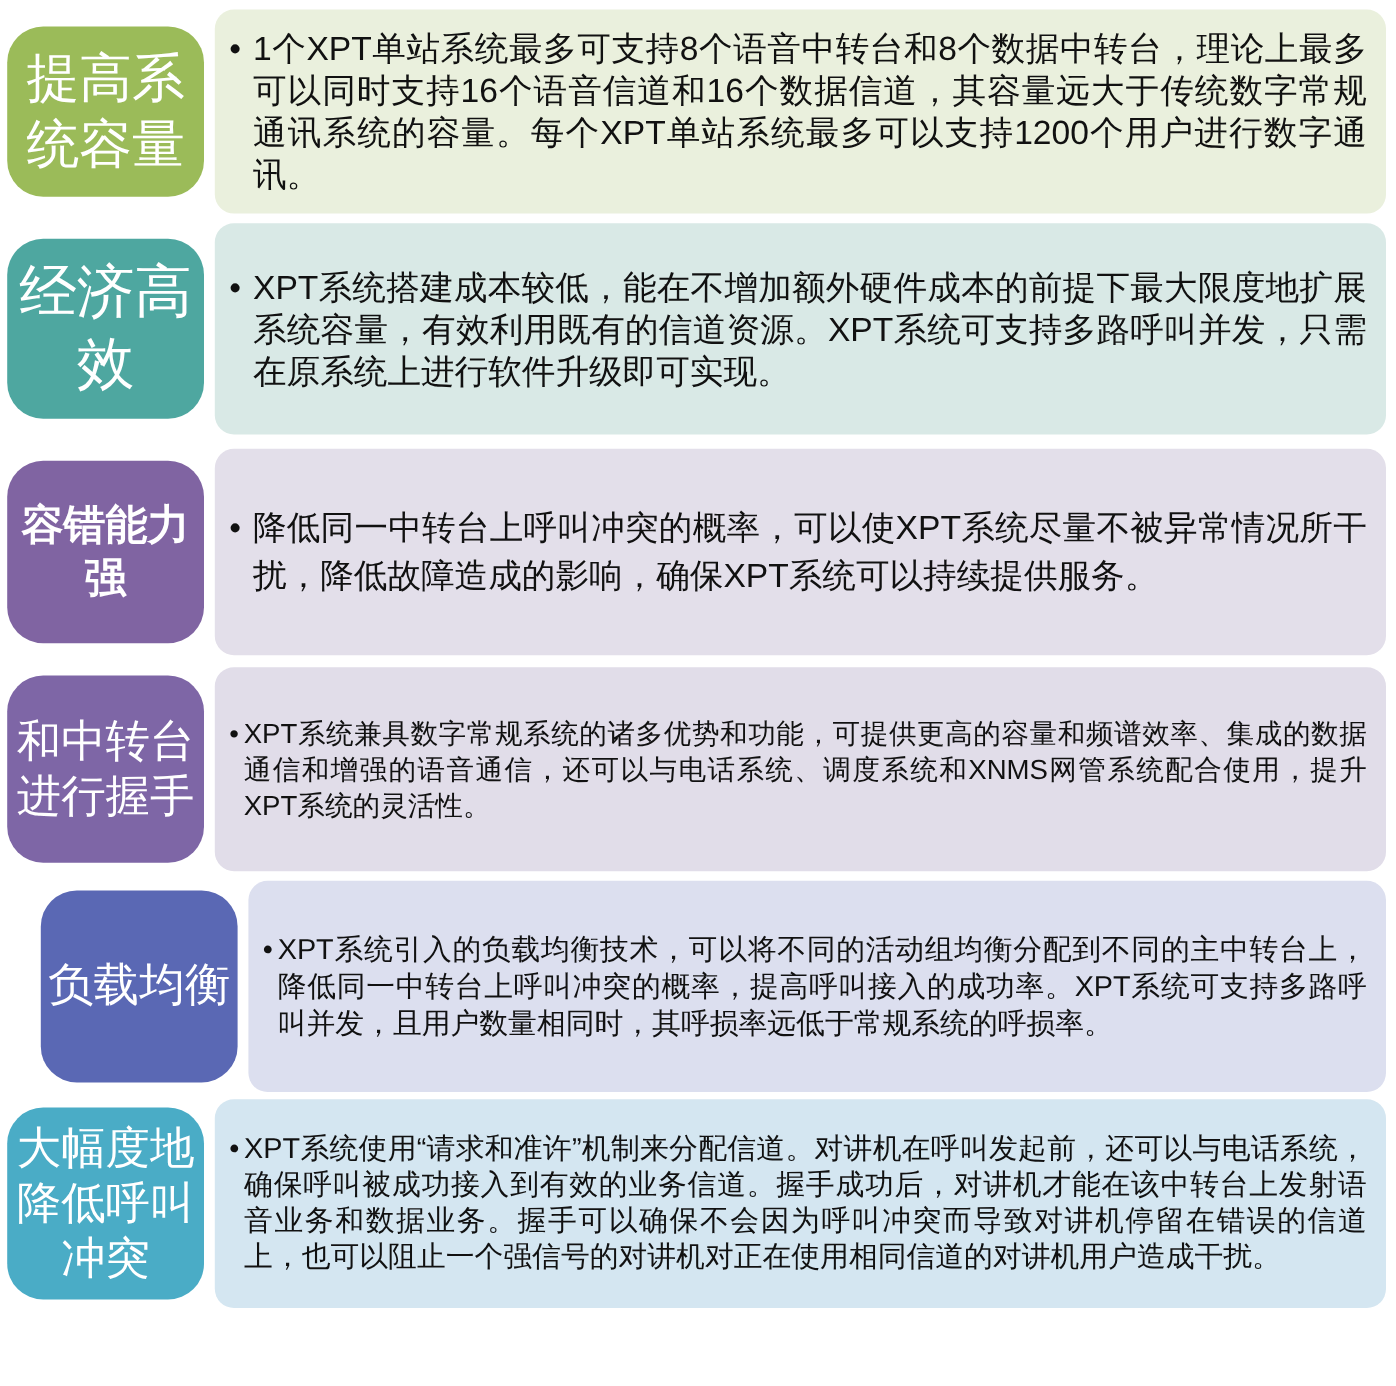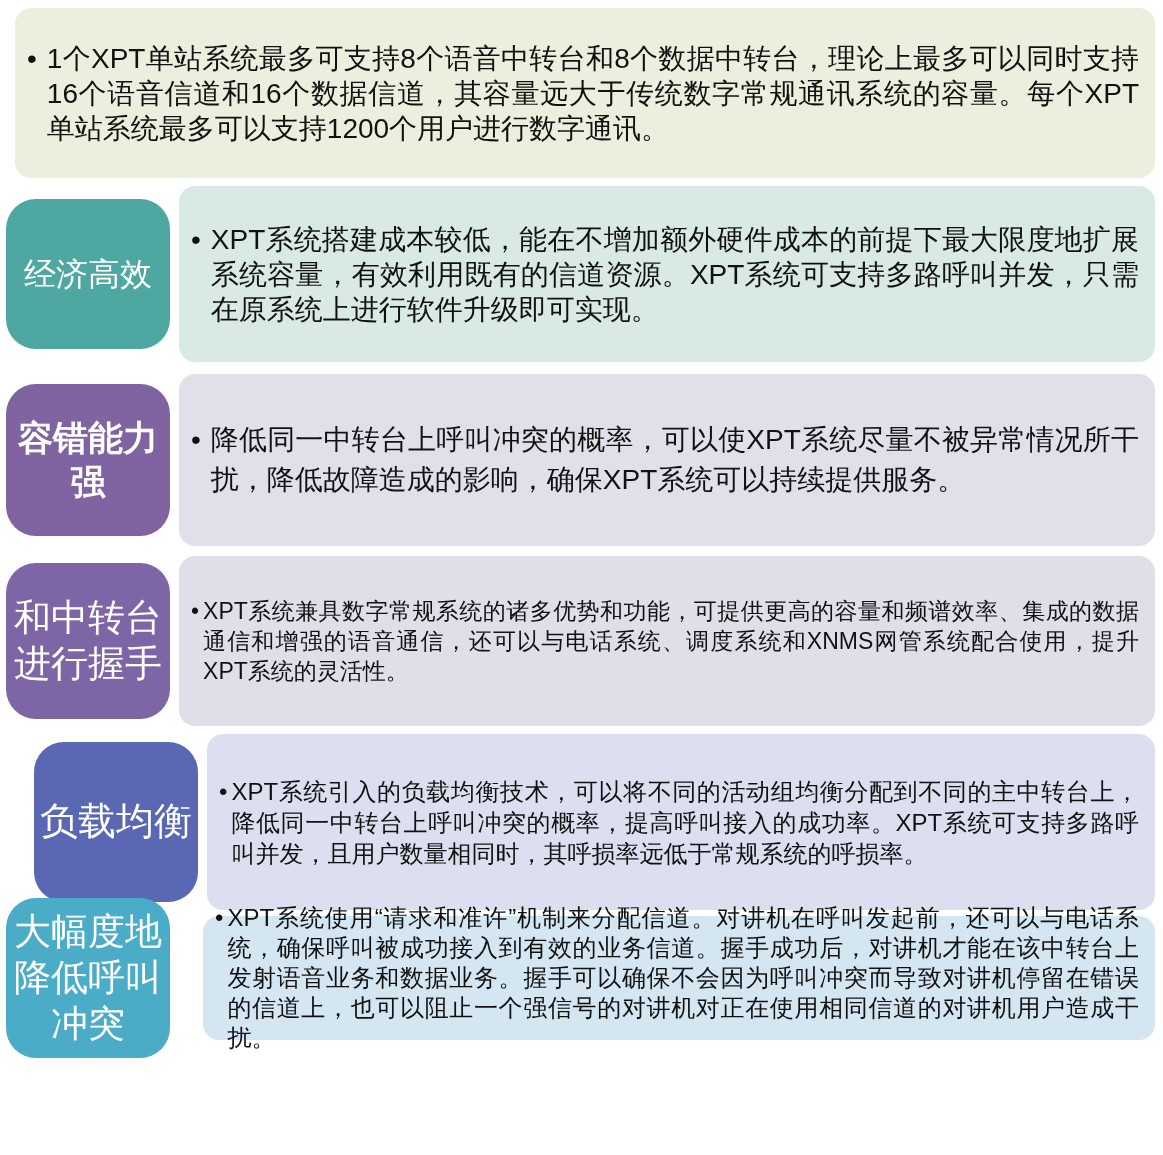--- a/index.html
+++ b/index.html
@@ -20,37 +20,37 @@
   .row {
     display: flex;
     align-items: center;
   }
   
   .row:nth-child(1) { height: 170px; margin-bottom: 8px; }
   .row:nth-child(2) { height: 176px; margin-bottom: 12px; }
   .row:nth-child(3) { height: 172px; margin-bottom: 10px; }
   .row:nth-child(4) { height: 170px; margin-bottom: 8px; }
   .row:nth-child(5) { height: 176px; margin-bottom: 6px; margin-left: 28px; }
-  .row:nth-child(6) { height: 124px; gap: 24px; }
+  .row:nth-child(6) { height: 174px; }
 
   .label {
     flex: 0 0 164px;
     width: 164px;
     border-radius: 30px;
     color: #ffffff;
     display: flex;
     align-items: center;
     justify-content: center;
     text-align: center;
     line-height: 1.25;
     box-sizing: border-box;
     padding: 4px 6px;
   }
   .row:nth-child(1) .label { height: 142px; font-size: 44px; }
-  .row:nth-child(2) .label { height: 150px; font-size: 32px; }
+  .row:nth-child(2) .label { height: 150px; font-size: 48px; }
   .row:nth-child(3) .label { height: 152px; font-size: 35px; font-weight: bold; }
   .row:nth-child(4) .label { height: 156px; font-size: 37px; }
   .row:nth-child(5) .label { height: 160px; font-size: 38px; }
   .row:nth-child(6) .label { height: 160px; font-size: 37px; }
 
   .box {
     flex: 1 1 auto;
     height: 100%;
     margin-left: 9px;
     border-radius: 16px;
@@ -79,20 +79,21 @@
   .row:nth-child(6) .content { font-size: 24px; line-height: 30px; }
   .row:nth-child(-n+3) .bullet { margin-right: 10px; }
   .row:nth-child(n+4) .bullet { margin-right: 4px; }
 </style>
 </head>
 <body>
 
 <div class="canvas">
 
   <section class="row">
+    <div class="label" style="background: rgb(155, 187, 89);">提高系统容量</div>
     <div class="box" style="background: rgb(234, 240, 221);">
       <div class="content">
         <span class="bullet">•</span>
         <p class="text">1个XPT单站系统最多可支持8个语音中转台和8个数据中转台，理论上最多可以同时支持16个语音信道和16个数据信道，其容量远大于传统数字常规通讯系统的容量。每个XPT单站系统最多可以支持1200个用户进行数字通讯。</p>
       </div>
     </div>
   </section>
 
   <section class="row">
     <div class="label" style="background: rgb(78, 167, 160);">经济高效</div>

